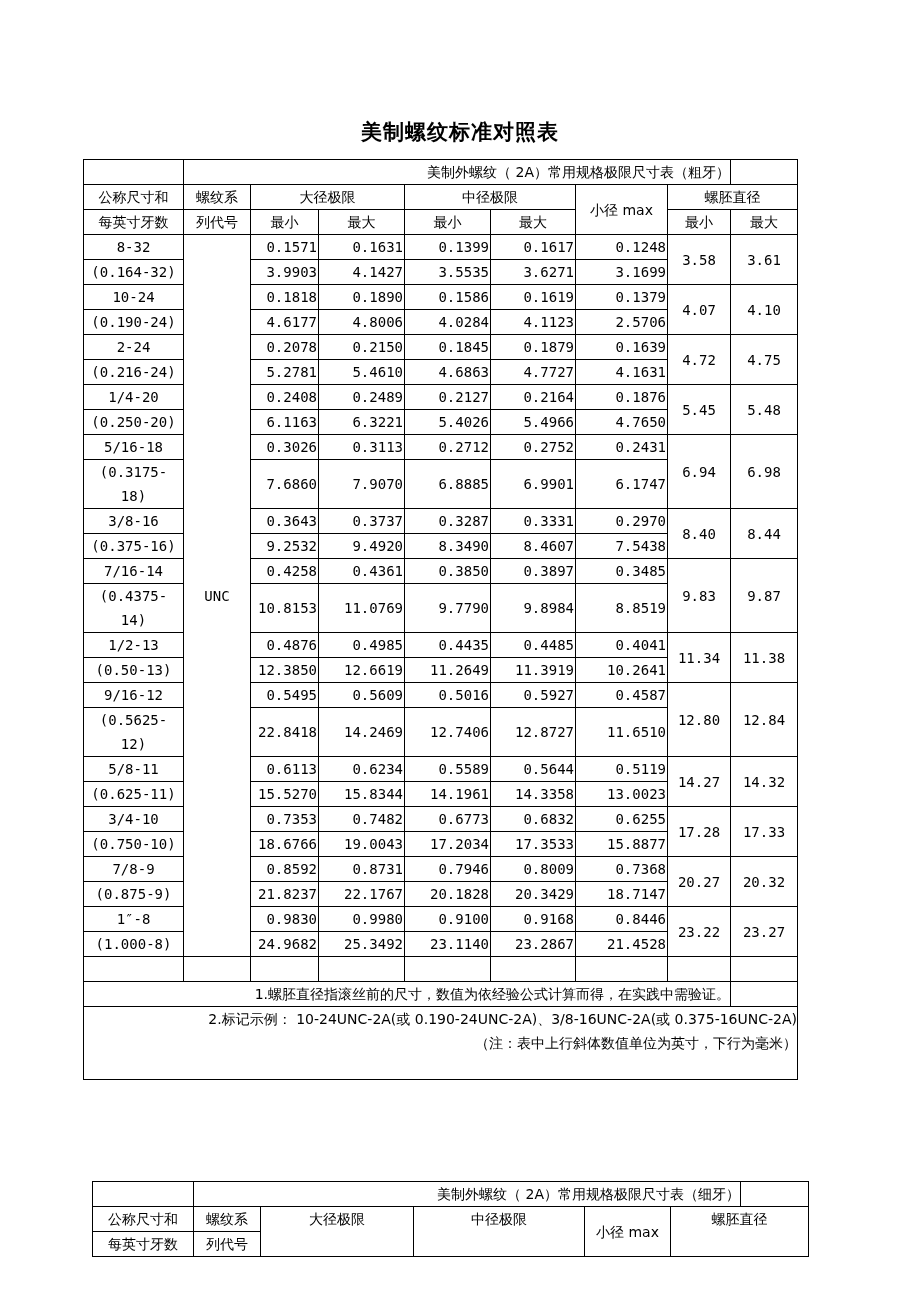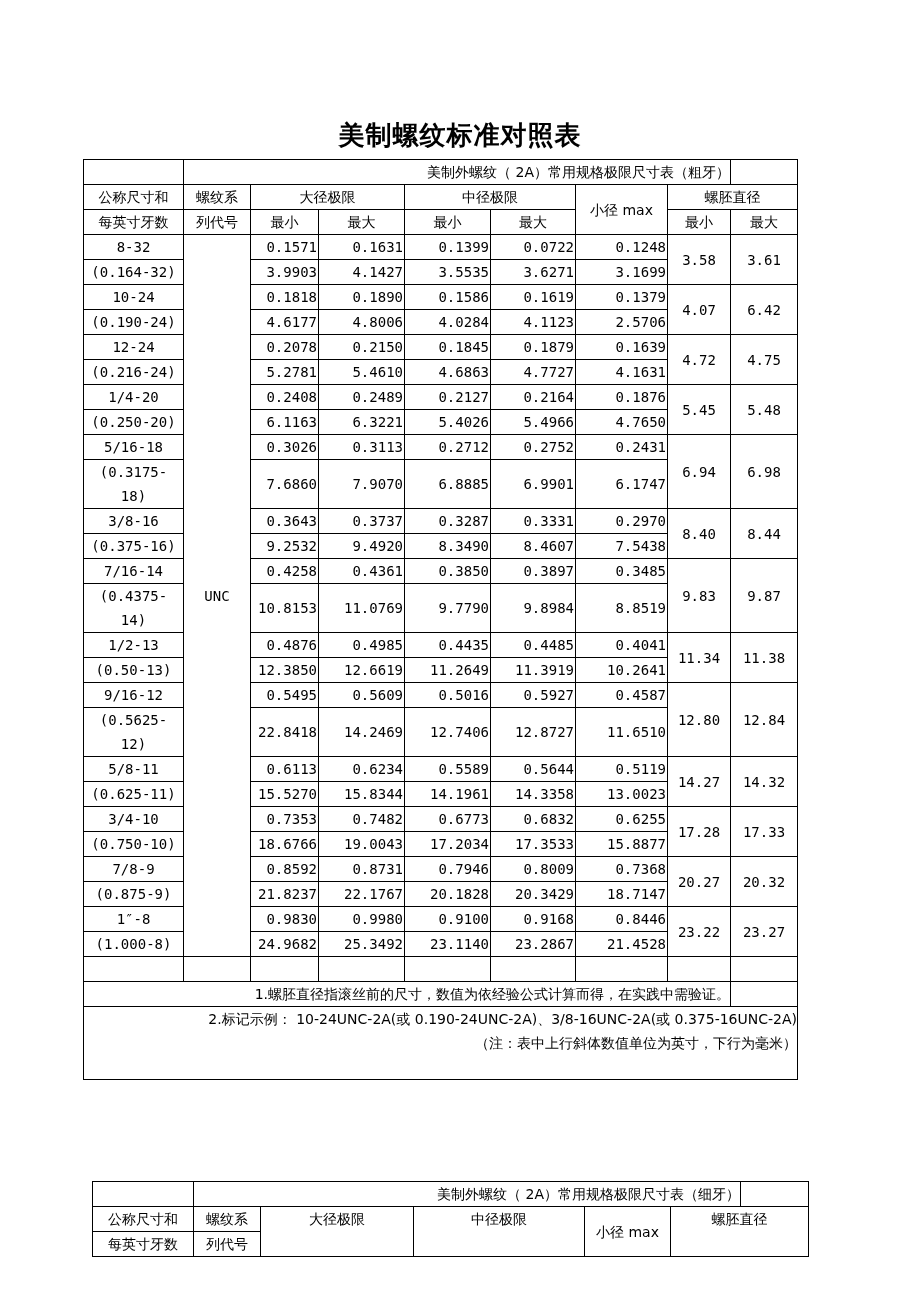--- a/index.html
+++ b/index.html
@@ -1,17 +1,17 @@
 <!DOCTYPE html>
 <html><head>
 <meta charset="utf-8">
 <style>
   html,body{margin:0;padding:0;background:#fff;}
   body{width:920px;height:1302px;position:relative;font-family:"DejaVu Sans",sans-serif;color:#000;overflow:hidden;}
-  .title{position:absolute;left:0;top:118px;width:920px;text-align:center;font-size:26px;font-weight:bold;letter-spacing:1px;}
+  .title{position:absolute;left:0;top:118px;width:920px;text-align:center;font-size:21px;font-weight:bold;letter-spacing:1px;}
   table{border-collapse:collapse;position:absolute;table-layout:fixed;}
   td{border:1px solid #000;padding:0;font-size:14px;line-height:24px;height:24px;overflow:hidden;white-space:nowrap;font-family:"DejaVu Sans Mono","Liberation Mono",monospace;}
   td.c{text-align:center;}
   td.r{text-align:right;padding-right:1px;}
   td.l{text-align:right;padding-left:1px;}
   td.cn{font-family:"DejaVu Sans",sans-serif;}
   td.wrap{white-space:normal;line-height:24px;}
   #t1{left:83px;top:159px;width:715px;}
   #t2{left:92px;top:1181px;width:716px;}
   .note{white-space:normal;}
@@ -56,53 +56,53 @@
       <td class="c cn">最大</td>
       <td class="c cn">最小</td>
       <td class="c cn">最大</td>
     </tr>
   <tr>
         <td class="c">8-32</td>
         <td class="c" rowspan="26">UNC</td>
         <td class="r">0.1571</td>
         <td class="r">0.1631</td>
         <td class="r">0.1399</td>
-        <td class="r">0.0722</td>
+        <td class="r">0.1617</td>
         <td class="r">0.1248</td>
         <td class="c" rowspan="2">3.58</td>
         <td class="c" rowspan="2">3.61</td>
       </tr>
       <tr>
         <td class="c">(0.164-32)</td>
         <td class="r">3.9903</td>
         <td class="r">4.1427</td>
         <td class="r">3.5535</td>
         <td class="r">3.6271</td>
         <td class="r">3.1699</td>
       </tr>
       <tr>
         <td class="c">10-24</td>
         <td class="r">0.1818</td>
         <td class="r">0.1890</td>
         <td class="r">0.1586</td>
         <td class="r">0.1619</td>
         <td class="r">0.1379</td>
         <td class="c" rowspan="2">4.07</td>
-        <td class="c" rowspan="2">6.42</td>
+        <td class="c" rowspan="2">4.10</td>
       </tr>
       <tr>
         <td class="c">(0.190-24)</td>
         <td class="r">4.6177</td>
         <td class="r">4.8006</td>
         <td class="r">4.0284</td>
         <td class="r">4.1123</td>
         <td class="r">2.5706</td>
       </tr>
       <tr>
-        <td class="c">12-24</td>
+        <td class="c">2-24</td>
         <td class="r">0.2078</td>
         <td class="r">0.2150</td>
         <td class="r">0.1845</td>
         <td class="r">0.1879</td>
         <td class="r">0.1639</td>
         <td class="c" rowspan="2">4.72</td>
         <td class="c" rowspan="2">4.75</td>
       </tr>
       <tr>
         <td class="c">(0.216-24)</td>

